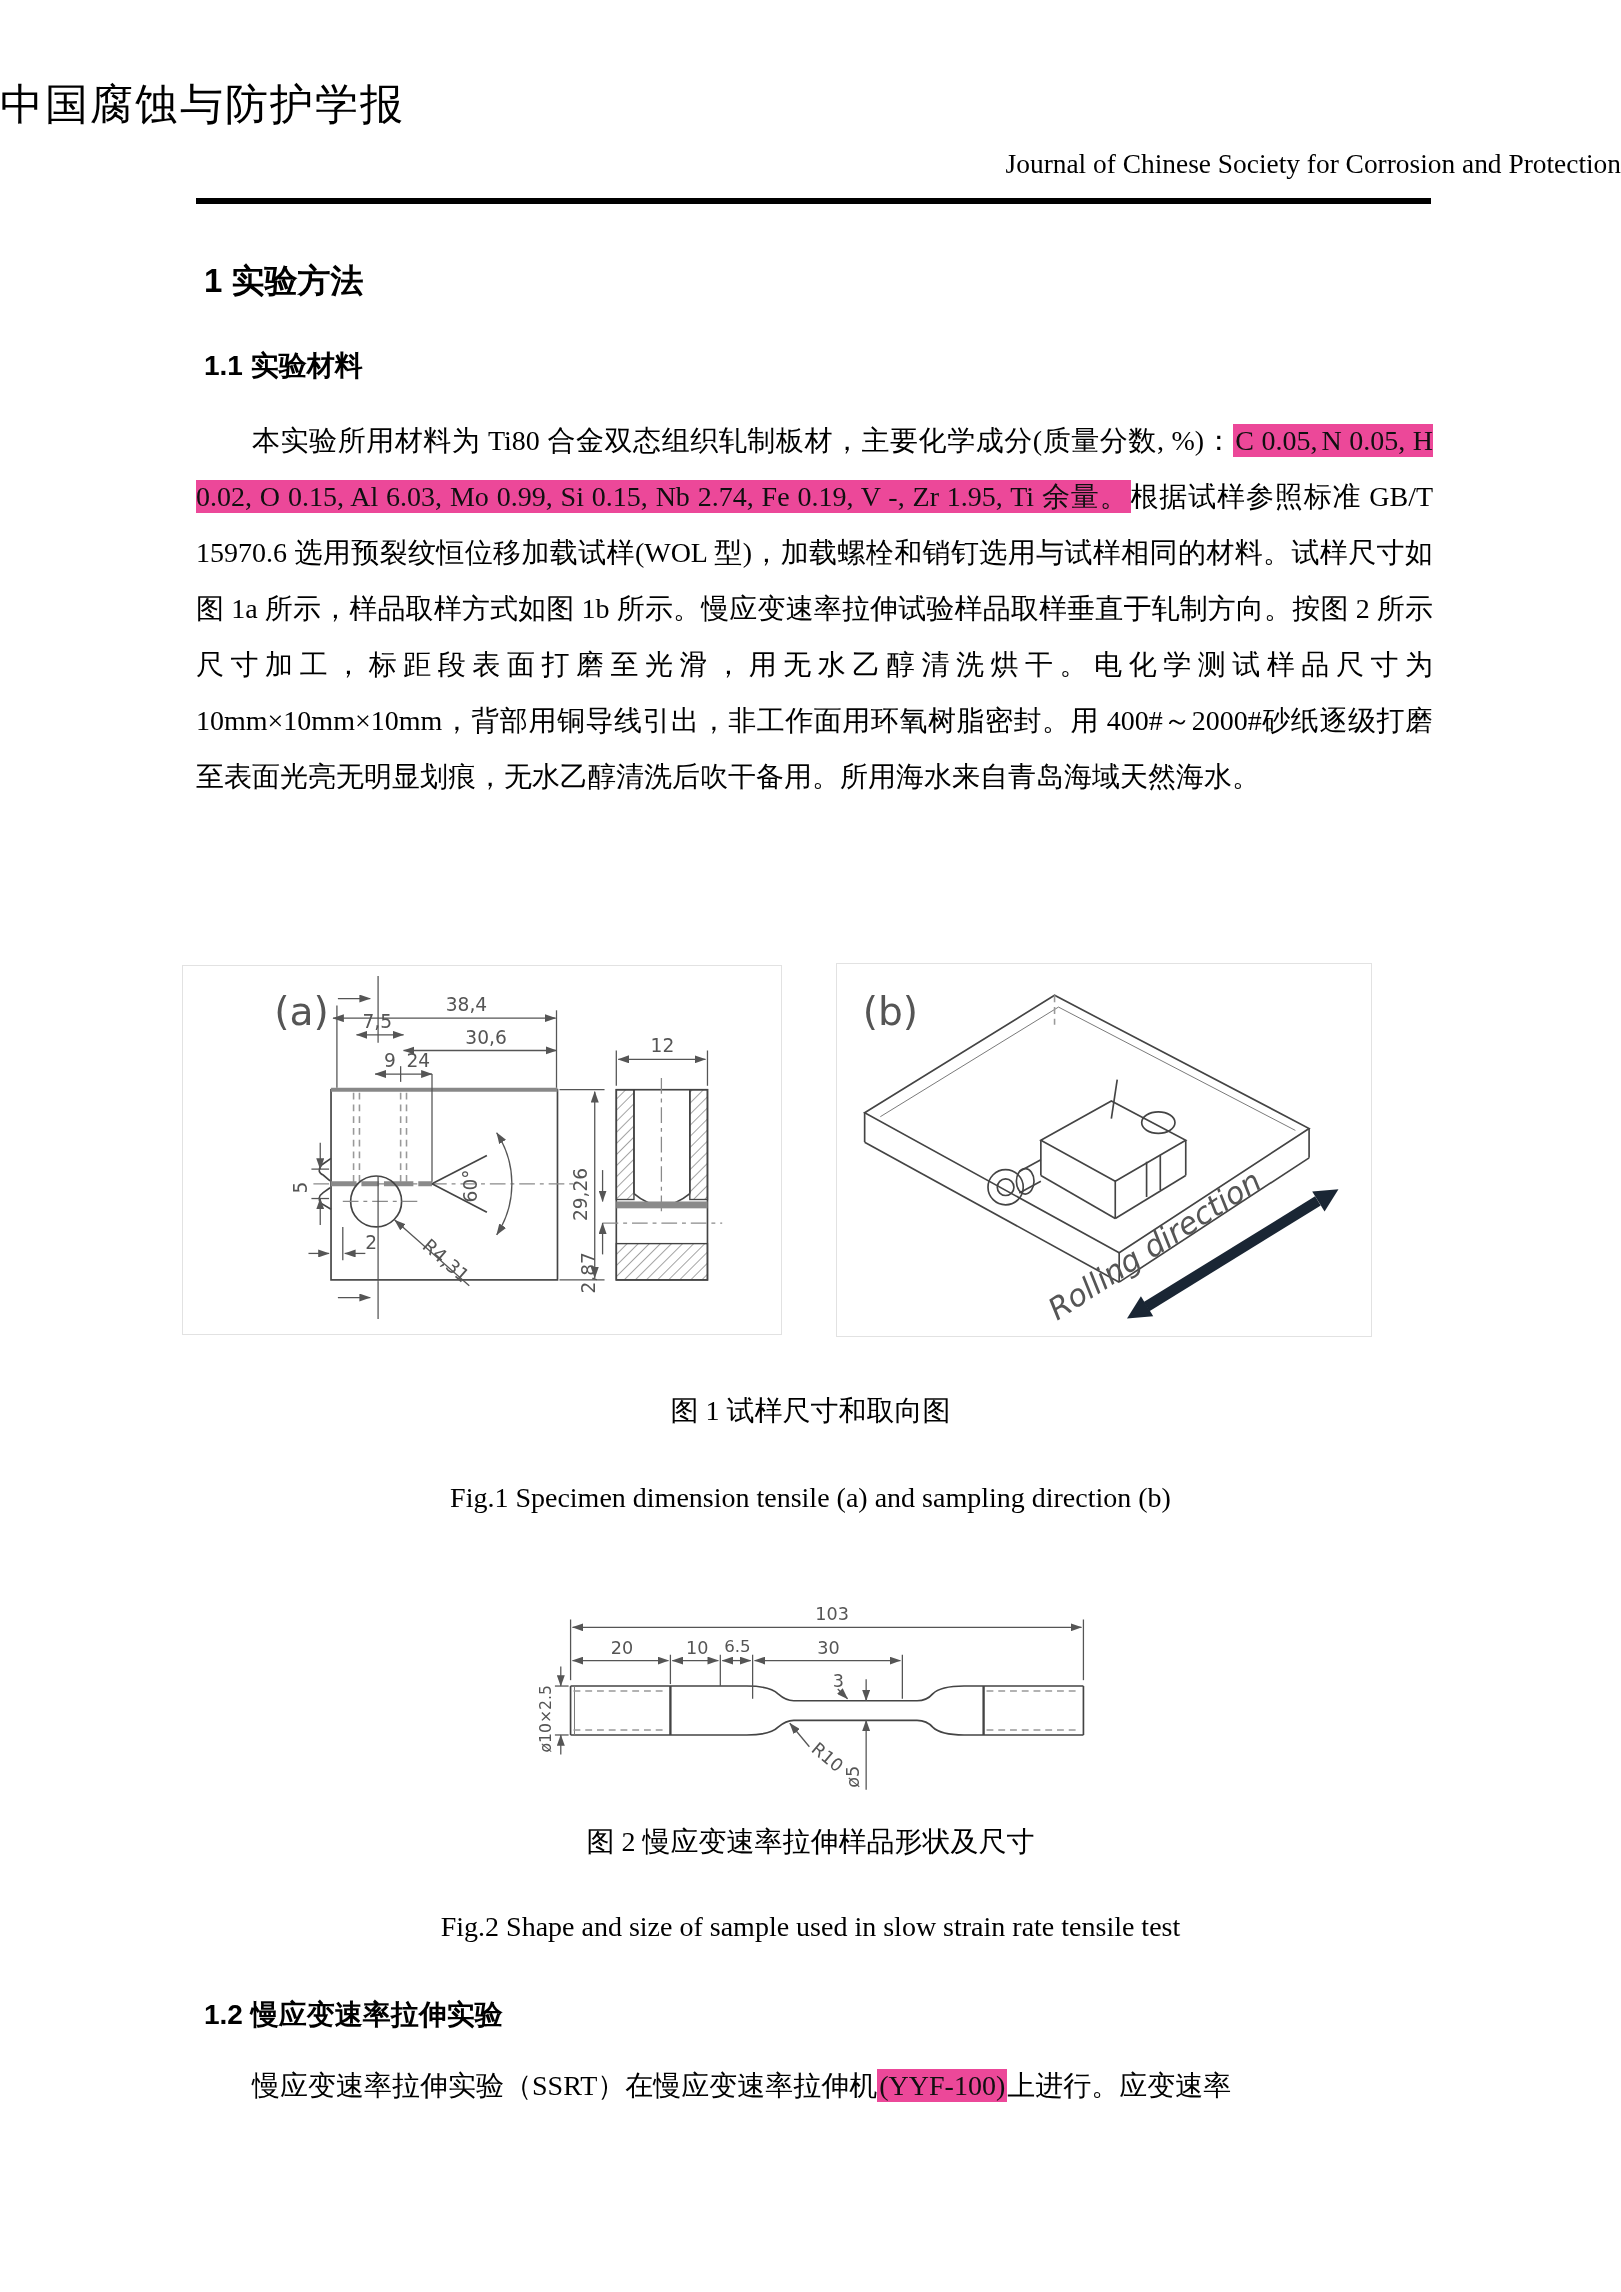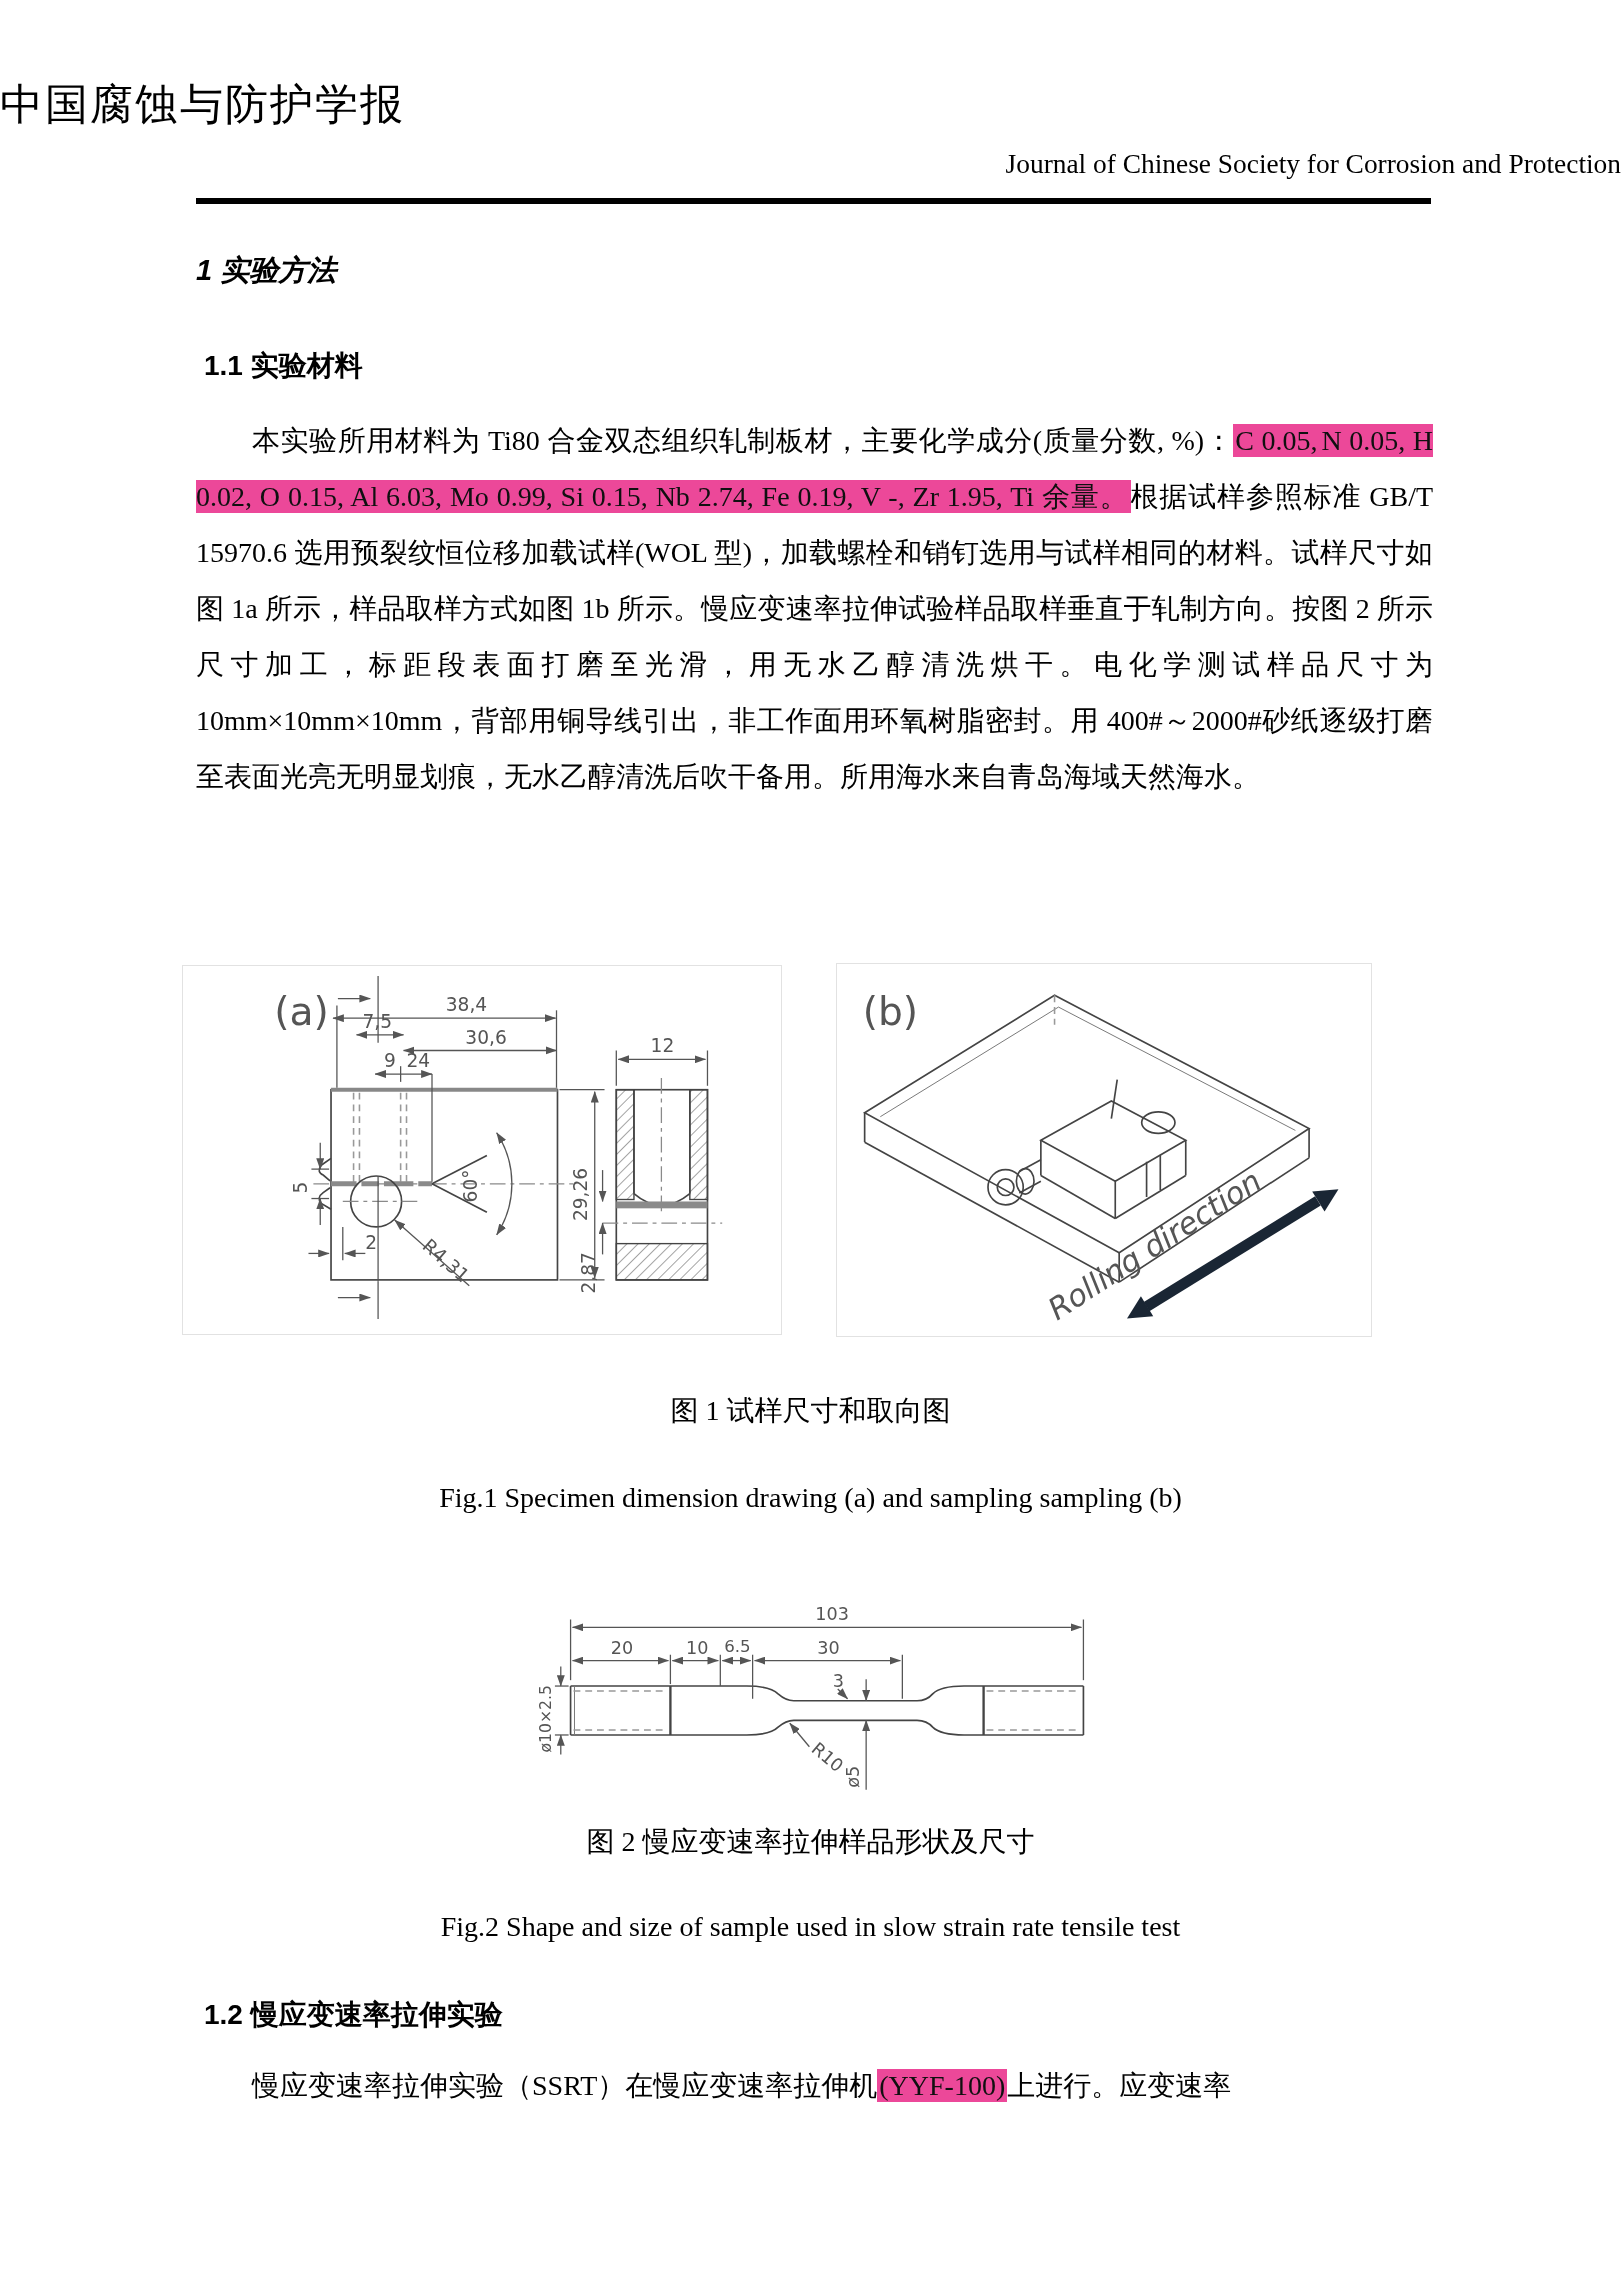--- a/index.html
+++ b/index.html
@@ -6,22 +6,22 @@
   .page{
     position:relative;width:1621px;height:2293px;background:#ffffff;
     font-family:"Liberation Serif","DejaVu Serif",serif;color:#000;
     margin:0 auto;overflow:hidden;
   }
   .jt-cn{position:absolute;top:76px;left:0;width:100%;text-align:left;
     font-size:43px;letter-spacing:2px;}
   .jt-en{position:absolute;top:149px;left:0;width:100%;text-align:right;
     font-size:27.4px;}
   .rule{position:absolute;top:198px;left:196px;width:1235px;height:5.9px;background:#000;}
-  .h-l1{position:absolute;left:196px;top:251px;font-size:29px;font-weight:bold;
-    font-family:"Liberation Sans","DejaVu Sans",sans-serif;margin:0;font-style:italic;}
+  .h-l1{position:absolute;left:196px;top:251px;font-size:33px;font-weight:bold;
+    font-family:"Liberation Sans","DejaVu Sans",sans-serif;margin:8px;}
   .h-l2{position:absolute;left:196px;font-size:28px;font-weight:bold;
     font-family:"Liberation Sans","DejaVu Sans",sans-serif;margin:8px;}
   .body-p{position:absolute;left:196px;width:1237px;font-size:28px;line-height:56px;
     text-align:justify;text-indent:2em;margin:0;}
   .hl{background:#ec4899;color:#101010;padding:1px 2px;}
   .figbox{position:absolute;border:1px solid #e2e2e2;background:#fff;}
   .cap{position:absolute;left:0;width:100%;text-align:center;font-size:28px;margin:0;}
   svg{display:block;}
   svg text{font-family:"DejaVu Sans","Liberation Sans",sans-serif;fill:#555;}
   .dim{stroke:#555;stroke-width:1.3;fill:none;}
@@ -186,21 +186,21 @@
 
       <g>
         <line x1="316" y1="350" x2="491" y2="242" stroke="#1a2634" stroke-width="11"></line>
         <polygon points="296,362 322.8,359.7 310.2,339.3" fill="#1a2634"></polygon>
         <polygon points="512,230 497.8,252.7 485.2,232.3" fill="#1a2634"></polygon>
       </g>
     </svg>
   </figure>
 
   <p class="cap" style="top:1392px;">图 1 试样尺寸和取向图</p>
-  <p class="cap" style="top:1482px;">Fig.1 Specimen dimension drawing (a) and sampling sampling (b)</p>
+  <p class="cap" style="top:1482px;">Fig.1 Specimen dimension tensile (a) and sampling direction (b)</p>
 
   <figure style="position:absolute;left:517px;top:1580px;width:588px;height:230px;margin:16px;">
     <svg viewBox="0 0 600 235" width="588" height="230">
       <g>
         <path class="obj" d="M38,92 H218 Q242,92 250,100 Q258,107 266,107 H392 Q402,107 408,100 Q416,92 440,92 H562"></path>
         <path class="obj" d="M38,142 H218 Q242,142 250,134 Q258,127 266,127 H392 Q402,127 408,134 Q416,142 440,142 H562"></path>
         <line class="obj" x1="38" y1="92" x2="38" y2="142"></line>
         <line class="obj" x1="562" y1="92" x2="562" y2="142"></line>
         <line class="thin" x1="42" y1="92" x2="42" y2="142"></line>
         <line class="hd" x1="41" y1="97" x2="137" y2="97"></line>

